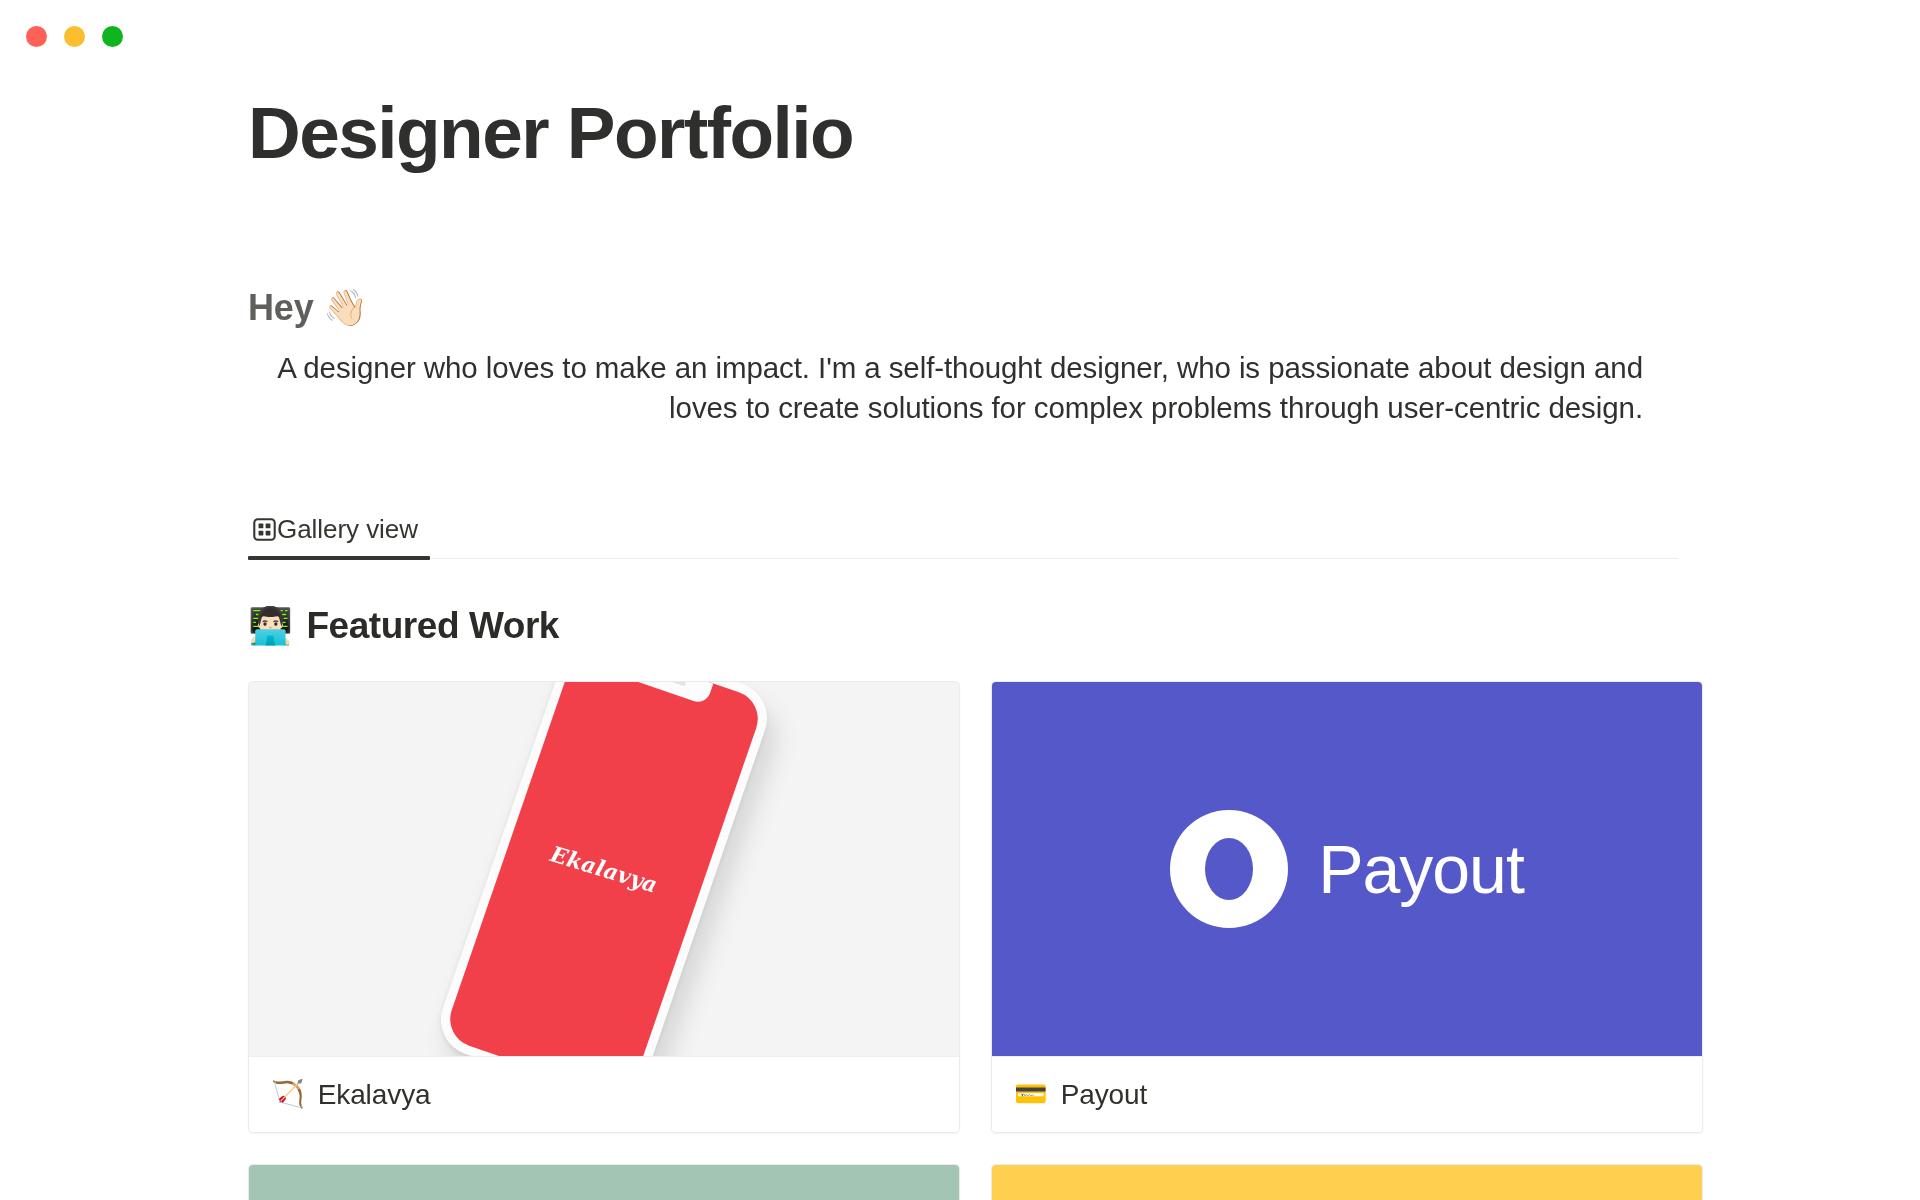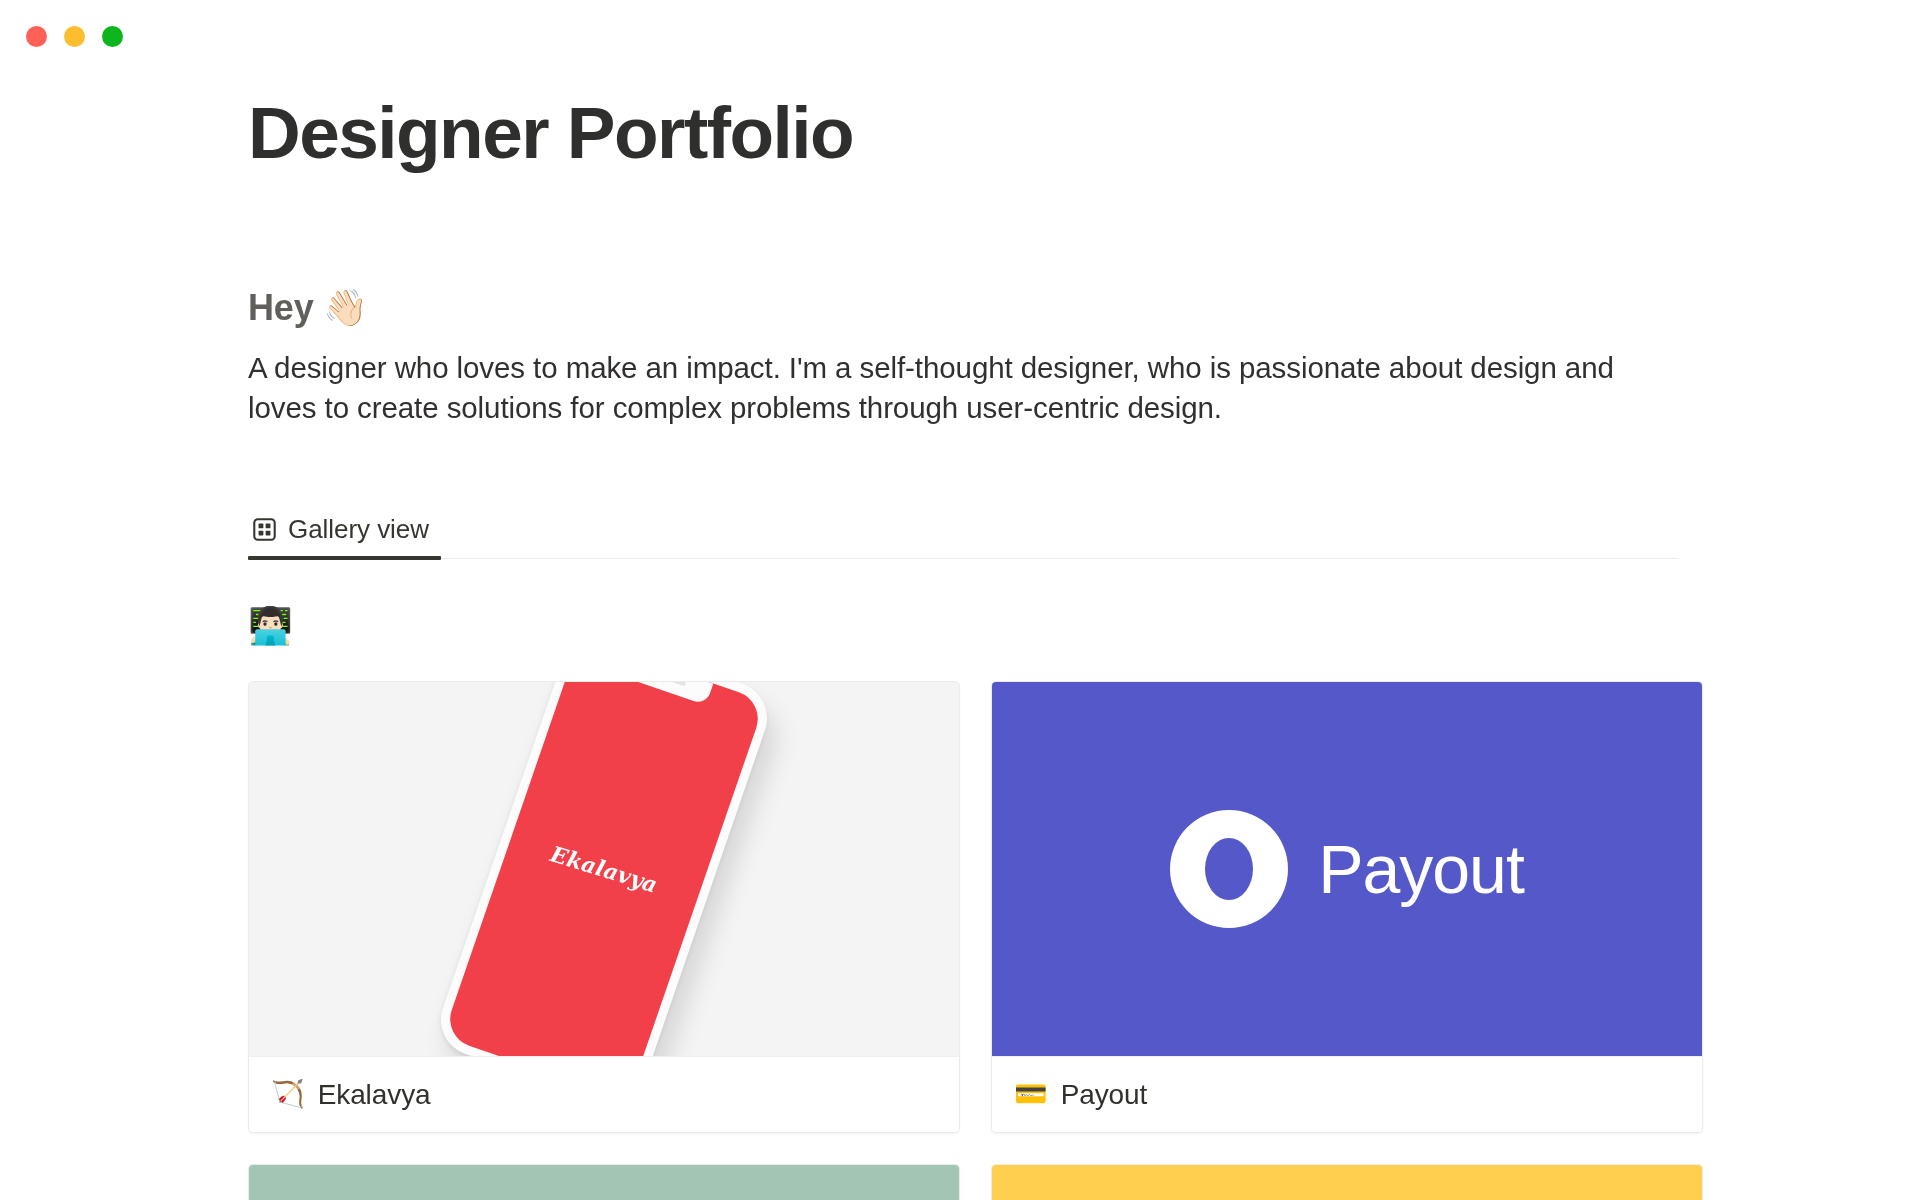--- a/index.html
+++ b/index.html
@@ -66,34 +66,34 @@
   }
   .greeting .emoji { font-weight: 400; }
 
   .intro {
     font-size: 29.5px;
     line-height: 1.36;
     color: #32302E;
     margin-top: 18px;
     max-width: 1395px;
     letter-spacing: -0.003em;
+    text-align: right;
   }
 
   
   .view-tabs {
     margin-top: 86px;
     border-bottom: 1.6px solid #EDEDEC;
     width: 1430px;
     display: flex;
     align-items: flex-end;
   }
   .view-tab {
     display: flex;
     align-items: center;
-    gap: 11px;
     padding: 0 12px 13px 4px;
     cursor: pointer;
     position: relative;
   }
   .view-tab.active::after {
     content: "";
     position: absolute;
     left: 0;
     right: 0;
     bottom: -1.6px;
@@ -304,20 +304,21 @@
           <rect x="6.3" y="13.1" width="4.6" height="4.6" rx="0.7" fill="#37352F"></rect>
           <rect x="13.1" y="13.1" width="4.6" height="4.6" rx="0.7" fill="#37352F"></rect>
         </svg>
       </span>
       <span class="view-tab-label">Gallery view</span>
     </div>
   </div>
 
   <h2 class="section-heading">
     <span class="emoji">👨🏻‍💻</span>
+    <span>Featured Work</span>
   </h2>
 
   <div class="card-grid">
 
     <div class="card">
       <div class="card-media media-ekalavya">
         <div class="phone-wrap">
           <div class="phone">
             <div class="phone-screen">
               <div class="phone-notch">

